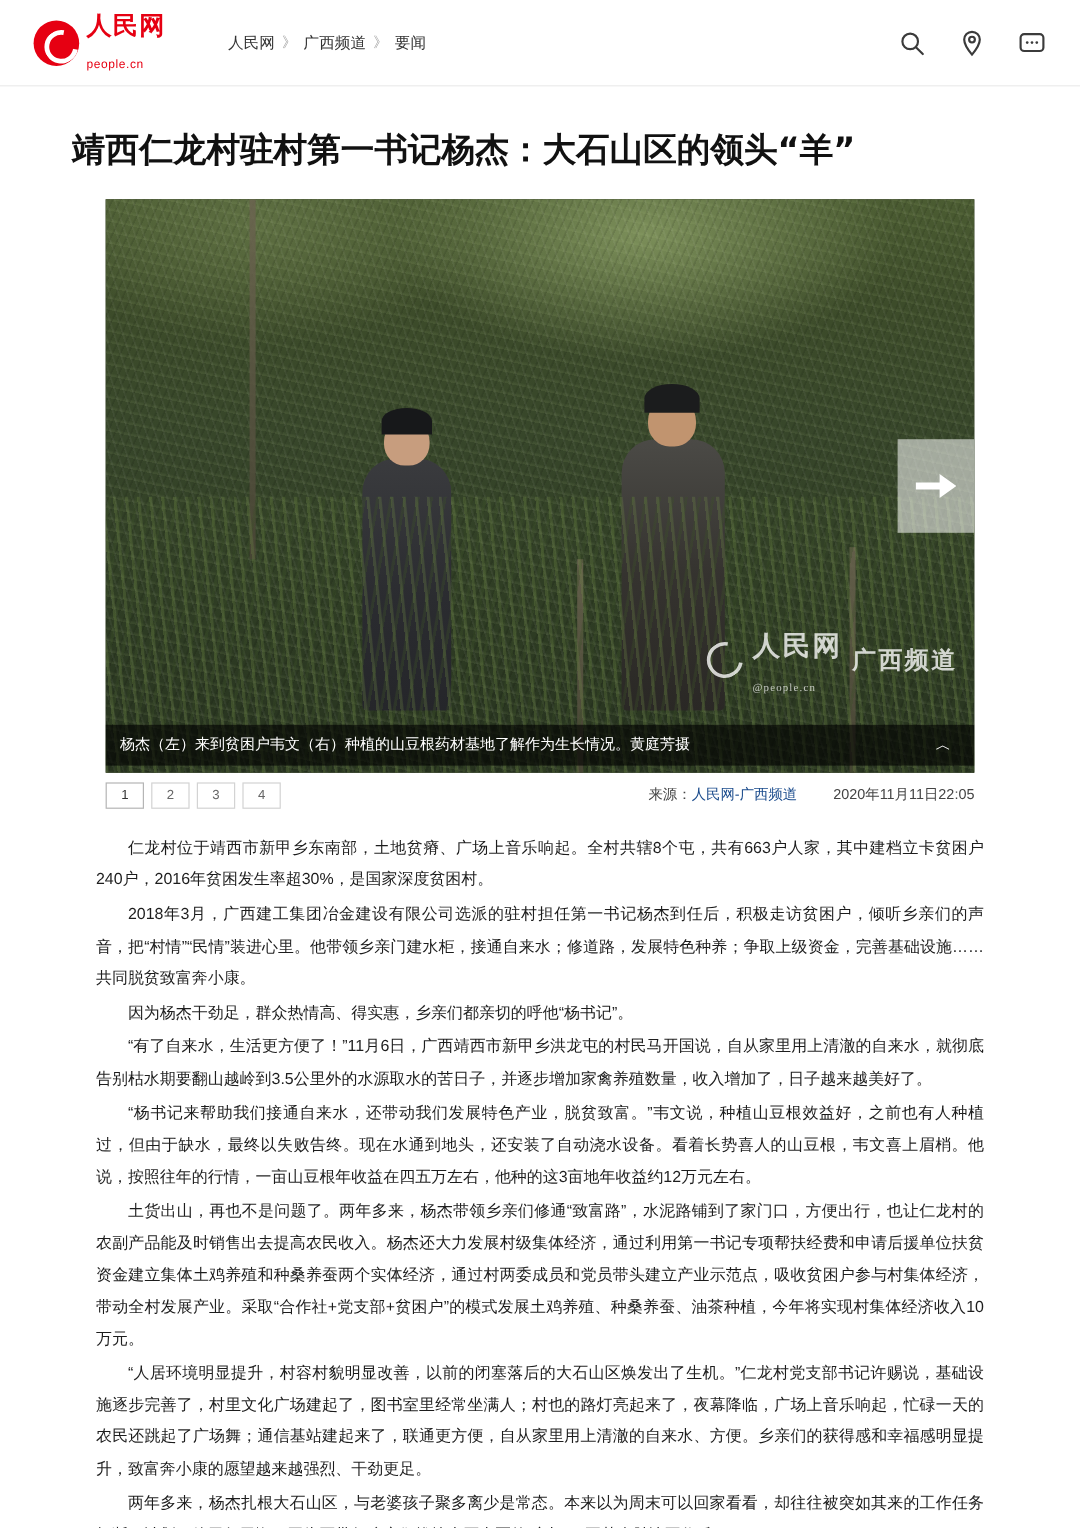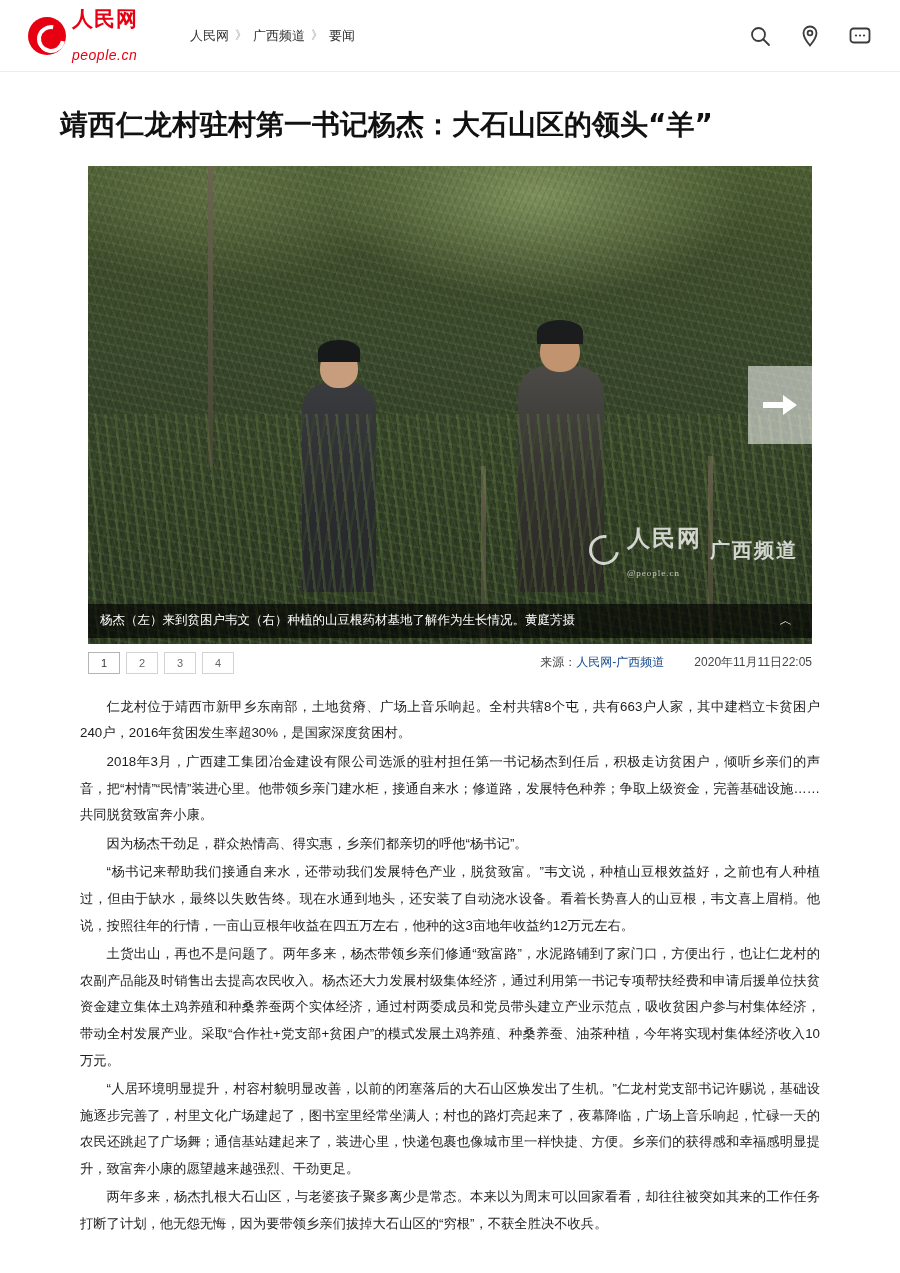--- a/index.html
+++ b/index.html
@@ -45,26 +45,25 @@
   .logo-text { line-height: 1; }
   .logo-cn {
     font-family: "DejaVu Sans", sans-serif;
     font-size: 21px;
     font-weight: bold;
     color: #e60012;
     letter-spacing: 1px;
     display: block;
   }
   .logo-en {
-    font-size: 14px;
+    font-size: 10px;
     color: #e60012;
     display: block;
     margin-top: 18px;
     letter-spacing: .5px;
-    font-style: italic;
   }
   .breadcrumb {
     margin-left: 42px;
     font-size: 13px;
     color: #333;
     display: flex;
     align-items: center;
     gap: 6px;
   }
   .breadcrumb .sep { color: #9a9a9a; font-size: 12px; }
@@ -337,18 +336,19 @@
       </span>
       <span>2020年11月11日22:05</span>
     </div>
   </div>
 </div>
 
 <div class="article-body">
   <p>仁龙村位于靖西市新甲乡东南部，土地贫瘠、广场上音乐响起。全村共辖8个屯，共有663户人家，其中建档立卡贫困户240户，2016年贫困发生率超30%，是国家深度贫困村。</p>
   <p>2018年3月，广西建工集团冶金建设有限公司选派的驻村担任第一书记杨杰到任后，积极走访贫困户，倾听乡亲们的声音，把“村情”“民情”装进心里。他带领乡亲门建水柜，接通自来水；修道路，发展特色种养；争取上级资金，完善基础设施……共同脱贫致富奔小康。</p>
   <p>因为杨杰干劲足，群众热情高、得实惠，乡亲们都亲切的呼他“杨书记”。</p>
+  <p>“有了自来水，生活更方便了！”11月6日，广西靖西市新甲乡洪龙屯的村民马开国说，自从家里用上清澈的自来水，就彻底告别枯水期要翻山越岭到3.5公里外的水源取水的苦日子，并逐步增加家禽养殖数量，收入增加了，日子越来越美好了。</p>
   <p>“杨书记来帮助我们接通自来水，还带动我们发展特色产业，脱贫致富。”韦文说，种植山豆根效益好，之前也有人种植过，但由于缺水，最终以失败告终。现在水通到地头，还安装了自动浇水设备。看着长势喜人的山豆根，韦文喜上眉梢。他说，按照往年的行情，一亩山豆根年收益在四五万左右，他种的这3亩地年收益约12万元左右。</p>
   <p>土货出山，再也不是问题了。两年多来，杨杰带领乡亲们修通“致富路”，水泥路铺到了家门口，方便出行，也让仁龙村的农副产品能及时销售出去提高农民收入。杨杰还大力发展村级集体经济，通过利用第一书记专项帮扶经费和申请后援单位扶贫资金建立集体土鸡养殖和种桑养蚕两个实体经济，通过村两委成员和党员带头建立产业示范点，吸收贫困户参与村集体经济，带动全村发展产业。采取“合作社+党支部+贫困户”的模式发展土鸡养殖、种桑养蚕、油茶种植，今年将实现村集体经济收入10万元。</p>
-  <p>“人居环境明显提升，村容村貌明显改善，以前的闭塞落后的大石山区焕发出了生机。”仁龙村党支部书记许赐说，基础设施逐步完善了，村里文化广场建起了，图书室里经常坐满人；村也的路灯亮起来了，夜幕降临，广场上音乐响起，忙碌一天的农民还跳起了广场舞；通信基站建起来了，装进心里，快递包裹也像城市里一样快捷、方便。乡亲们的获得感和幸福感明显提升，致富奔小康的愿望越来越强烈、干劲更足。</p>
+  <p>“人居环境明显提升，村容村貌明显改善，以前的闭塞落后的大石山区焕发出了生机。”仁龙村党支部书记许赐说，基础设施逐步完善了，村里文化广场建起了，图书室里经常坐满人；村也的路灯亮起来了，夜幕降临，广场上音乐响起，忙碌一天的农民还跳起了广场舞；通信基站建起来了，联通更方便，自从家里用上清澈的自来水、方便。乡亲们的获得感和幸福感明显提升，致富奔小康的愿望越来越强烈、干劲更足。</p>
   <p>两年多来，杨杰扎根大石山区，与老婆孩子聚多离少是常态。本来以为周末可以回家看看，却往往被突如其来的工作任务打断了计划，他无怨无悔，因为要带领乡亲们拔掉大石山区的“穷根”，不获全胜决不收兵。</p>
 
 </div>
 
 </body></html>

